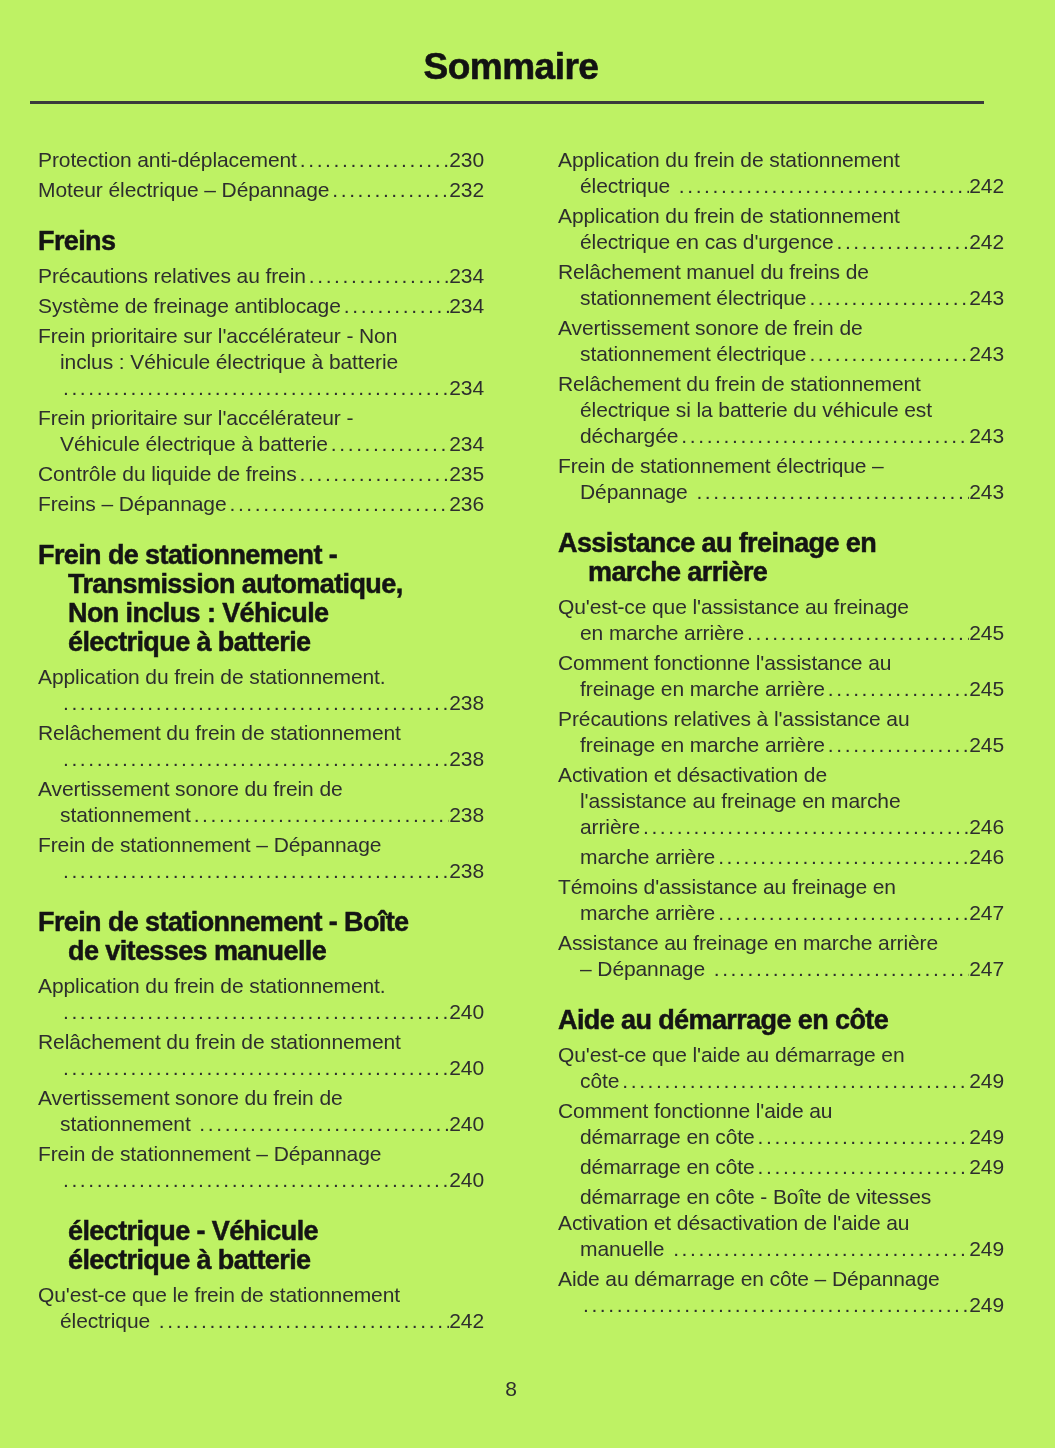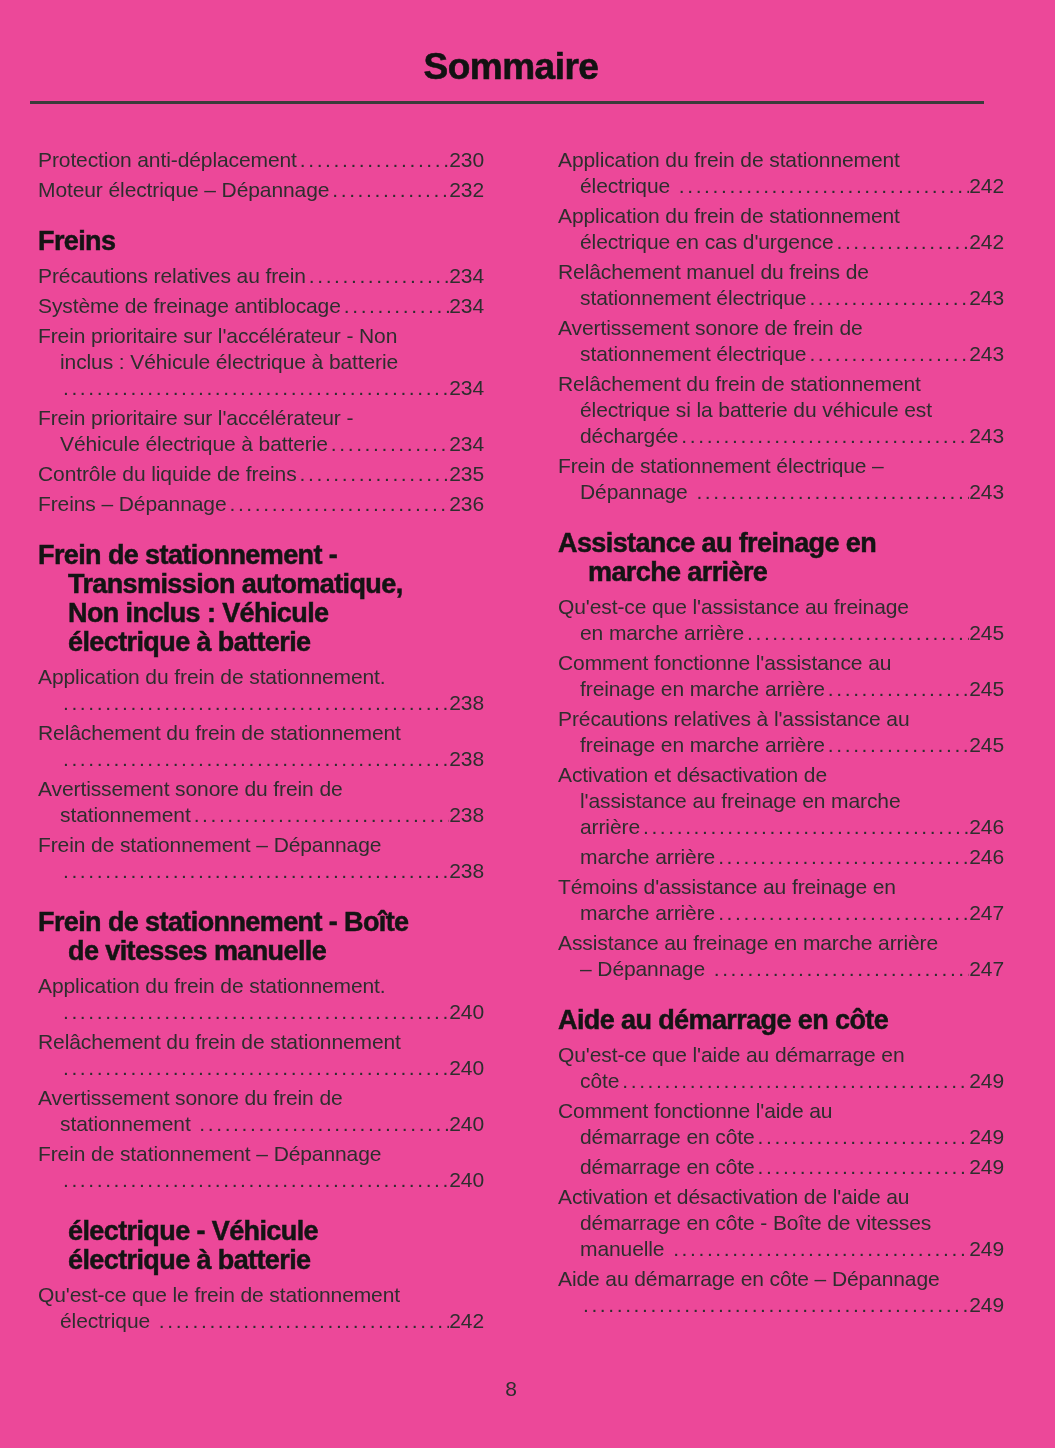--- a/index.html
+++ b/index.html
@@ -1,20 +1,20 @@
 <!DOCTYPE html>
 <html><head>
 <meta charset="utf-8">
 <style>
   html, body { margin: 0; padding: 0; background: #ffffff; }
   .page {
     position: relative;
     width: 1055px;
     height: 1448px;
-    background: #ec4899;
+    background: #bef264;
     overflow: hidden;
     font-family: "Liberation Sans", "DejaVu Sans", sans-serif;
   }
   .content { padding: 0 71px 0 38px; }
 
   .title {
     padding-top: 49px;
     text-align: center;
     font-size: 37px;
     line-height: 36px;
@@ -355,22 +355,22 @@
             </div>
           </div>
           <div class="entry">
             <div class="lastline cont">
               <span class="ltext">démarrage en côte</span>
               <span class="leader"></span>
               <span class="pg">249</span>
             </div>
           </div>
           <div class="entry">
+            <div class="eline cont">démarrage en côte - Boîte de vitesses</div>
             <div class="eline">Activation et désactivation de l'aide au</div>
-            <div class="eline cont">démarrage en côte - Boîte de vitesses</div>
             <div class="lastline cont">
               <span class="ltext">manuelle </span>
               <span class="leader"></span>
               <span class="pg">249</span>
             </div>
           </div>
           <div class="entry">
             <div class="eline">Aide au démarrage en côte – Dépannage</div>
             <div class="lastline cont">
               <span class="ltext"></span>

